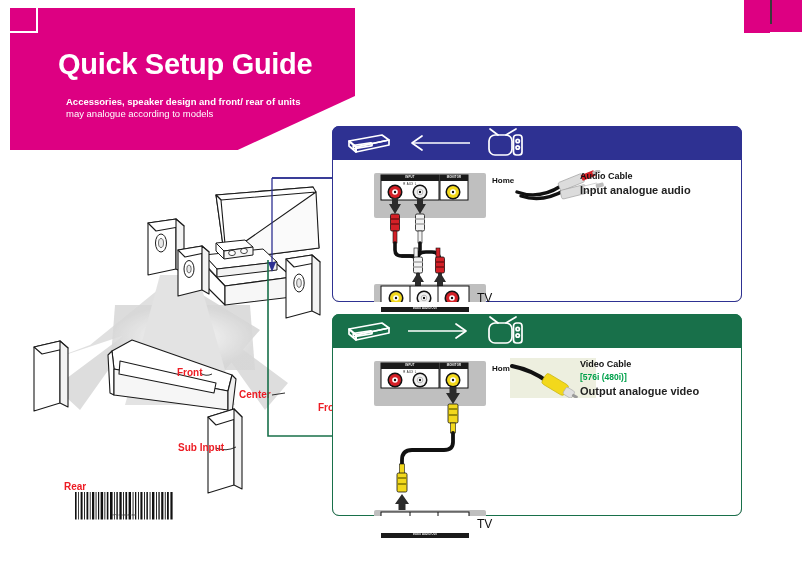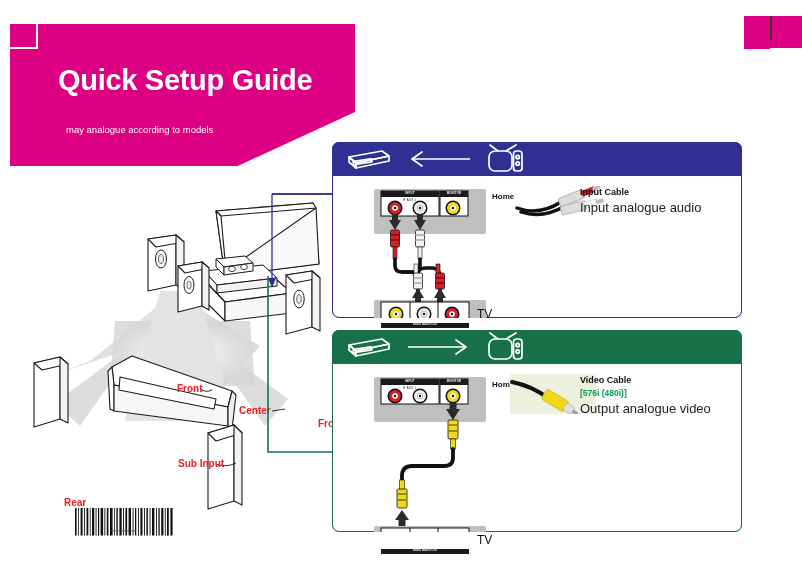--- a/index.html
+++ b/index.html
@@ -6,21 +6,20 @@
   html, body {
     width: 802px; height: 588px;
     background: #ffffff;
     font-family: "Liberation Sans", sans-serif;
     overflow: hidden;
   }
   #page {
     position: relative;
     width: 802px; height: 432px;
     background: #ffffff;
-    margin-top: 16px;
   }
 
   
   #header-banner {
     position: absolute;
     left: 10px; top: 8px;
     width: 345px; height: 142px;
     background: #DD0082;
     clip-path: polygon(0 0, 100% 0, 100% 62%, 66% 100%, 0 100%);
   }
@@ -149,40 +148,41 @@
     white-space: nowrap;
   }
   .device-name.plain { font-weight: normal; font-size: 12px; }
 
   
   .cable-caption-title {
     position: absolute; font-size: 9px; font-weight: bold; color: #111;
     white-space: nowrap;
   }
   .cable-caption-sub {
-    position: absolute; font-size: 13px; color: #222; white-space: nowrap;
+    position: absolute; font-size: 11px; color: #222; white-space: nowrap; font-weight: bold;
   }
   .cable-caption-spec {
     position: absolute; font-size: 8.5px; font-weight: bold;
     color: #00A14B; white-space: nowrap;
   }
   .cable-photo { position: absolute; }
 
   .abs-svg { position: absolute; left: 0; top: 0; }
 </style>
 </head>
 <body>
 
 <div id="page">
 
   <div id="header-banner"></div>
   <div id="crop-mark-v"></div>
   <div id="crop-mark-h"></div>
 
   <div id="page-title">Quick Setup Guide</div>
+  <div id="subtitle-1">Accessories, speaker design and front/ rear of units</div>
   <div id="subtitle-2">may analogue according to models</div>
 
   <div class="crop" id="crop-tr-v"></div>
   <div class="crop" id="crop-tr-h"></div>
   <div style="position:absolute;left:744px;top:0px;width:58px;height:33px;background:#DD0082;"></div>
   <div style="position:absolute;left:770px;top:0px;width:1.5px;height:24px;background:#3a3a3a;"></div>
   <div style="position:absolute;left:770px;top:32px;width:32px;height:1.5px;background:#ffffff;"></div>
 
   <div id="room-diagram">
     <svg width="330" height="370" viewBox="0 0 330 370" xmlns="http://www.w3.org/2000/svg">
@@ -465,21 +465,21 @@
         <rect x="68" y="9.5" width="14" height="6" rx="1" fill="#D42027"></rect>
         <rect x="80" y="10.5" width="8" height="4" rx="1" fill="#bdbdbd"></rect>
       </g>
       <g transform="rotate(-14 56 24)">
         <rect x="46" y="18" width="26" height="9" rx="2" fill="#dcdcdc" stroke="#999" stroke-width=".6"></rect>
         <rect x="70" y="19.5" width="14" height="6" rx="1" fill="#ffffff" stroke="#bbb" stroke-width=".6"></rect>
         <rect x="82" y="20.5" width="8" height="4" rx="1" fill="#bdbdbd"></rect>
       </g>
     </svg>
 
-    <div class="cable-caption-title" style="left:248px; top:45px;">Input Cable</div>
+    <div class="cable-caption-title" style="left:248px; top:45px;">Audio Cable</div>
     <div class="cable-caption-sub" style="left:248px; top:58px;">Input analogue audio</div>
   </div>
 
   <div class="panel" id="panel-video">
     <div class="panel-body"></div>
     <div class="panel-bar">
       <div class="bar-icons">
         <svg width="46" height="26" viewBox="0 0 46 26">
           <g fill="none" stroke="#ffffff" stroke-width="1.7" stroke-linejoin="round">
             <polygon points="3,11 36,5 43,10 10,17"></polygon>

